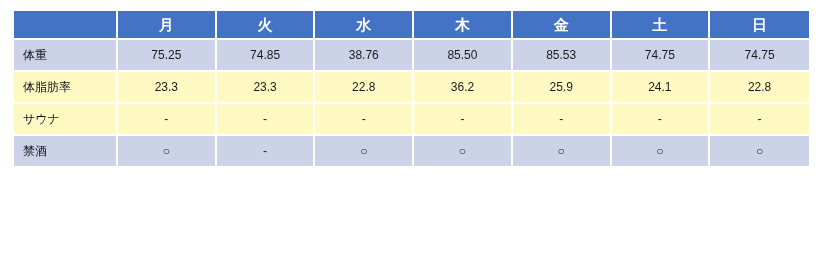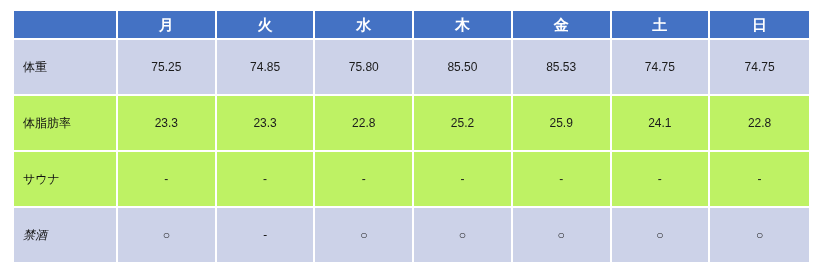--- a/index.html
+++ b/index.html
@@ -51,39 +51,39 @@
     border-right: 2px solid #ffffff;
   }
   thead th:last-child { border-right: none; }
 
   tbody td {
     height: 30px;
     font-size: 12px;
     color: #1b1b1b;
     text-align: center;
     vertical-align: middle;
-    padding: 12px;
+    padding: 0;
     border-right: 2px solid #ffffff;
     border-bottom: 2px solid #ffffff;
     line-height: 30px;
     white-space: nowrap;
     overflow: hidden;
   }
   tbody td:last-child { border-right: none; }
-  tbody tr:last-child td { border-bottom: none; font-style: italic; }
+  tbody tr:last-child td { border-bottom: none; }
 
   tbody td.row-label {
     text-align: left;
     padding-left: 9px;
     font-size: 12px;
     color: #111111;
   }
 
   tbody tr.band-dark td { background: #ccd2e8; }
-  tbody tr.band-light td { background: #bef264; }
+  tbody tr.band-light td { background: #fef9c3; }
 </style>
 </head>
 <body>
 
 <div class="sheet">
   <div class="table-wrap">
     <table class="habit-table">
       <colgroup>
         <col class="label-col">
         <col class="day-col">
@@ -104,32 +104,32 @@
           <th>金</th>
           <th>土</th>
           <th>日</th>
         </tr>
       </thead>
       <tbody>
         <tr class="band-dark">
           <td class="row-label">体重</td>
           <td>75.25</td>
           <td>74.85</td>
-          <td>75.80</td>
+          <td>38.76</td>
           <td>85.50</td>
           <td>85.53</td>
           <td>74.75</td>
           <td>74.75</td>
         </tr>
         <tr class="band-light">
           <td class="row-label">体脂肪率</td>
           <td>23.3</td>
           <td>23.3</td>
           <td>22.8</td>
-          <td>25.2</td>
+          <td>36.2</td>
           <td>25.9</td>
           <td>24.1</td>
           <td>22.8</td>
         </tr>
         <tr class="band-light">
           <td class="row-label">サウナ</td>
           <td>-</td>
           <td>-</td>
           <td>-</td>
           <td>-</td>

